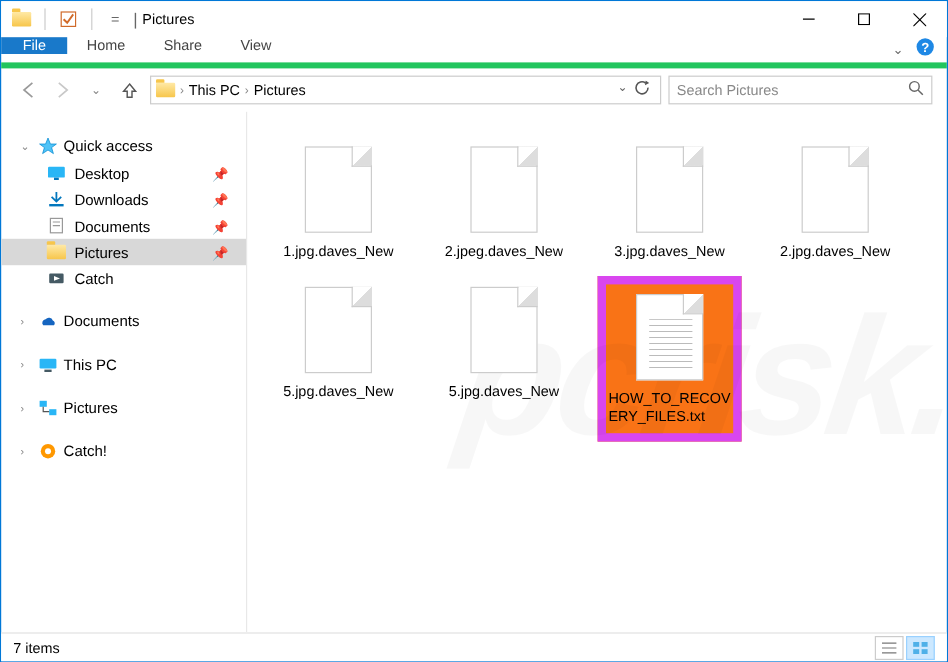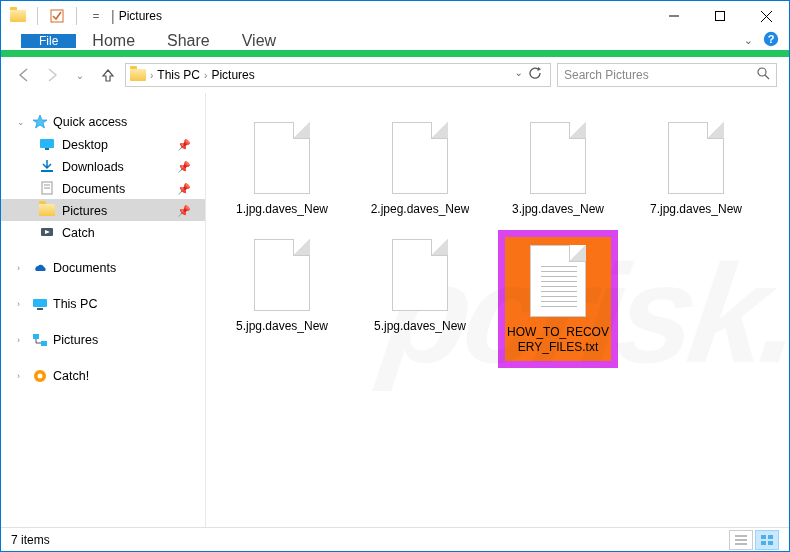--- a/index.html
+++ b/index.html
@@ -9,23 +9,23 @@
 
 .titlebar { height: 30px; display: flex; align-items: center; background: #fff; }
 .qat { display: flex; align-items: center; gap: 2px; padding-left: 6px; }
 .qat-btn { width: 22px; height: 22px; display: flex; align-items: center; justify-content: center; }
 .title-sep { width: 1px; height: 18px; background: #ccc; margin: 0 6px; }
 .title-text { font-size: 12px; color: #000; margin-left: 2px; }
 .win-controls { margin-left: auto; display: flex; }
 .win-btn { width: 46px; height: 30px; display: flex; align-items: center; justify-content: center; }
 
 
-.ribbon { height: 26px; display: flex; align-items: center; border-bottom: 7px solid #22c55e; padding-left: 20px; }
+.ribbon { height: 26px; display: flex; align-items: flex-start; border-bottom: 5px solid #22c55e; }
 .ribbon-file { background: #1979ca; color: #fff; font-size: 12px; padding: 0 18px; display: flex; align-items: center; }
-.ribbon-tab { font-size: 16px; color: #444; padding: 0 16px; display: flex; align-items: center; }
+.ribbon-tab { font-size: 12px; color: #444; padding: 0 16px; display: flex; align-items: center; }
 .ribbon-right { margin-left: auto; display: flex; align-items: center; padding-right: 10px; gap: 10px; }
 
 
 .navbar { height: 36px; display: flex; align-items: center; padding: 0 12px; gap: 6px; }
 .nav-btn { width: 22px; height: 22px; display: flex; align-items: center; justify-content: center; color: #888; }
 .nav-btn.enabled { color: #333; }
 .addr { flex: 1; height: 24px; border: 1px solid #ccc; display: flex; align-items: center; padding: 0 4px; font-size: 12px; }
 .addr-chevron { color: #888; margin: 0 4px; font-size: 10px; }
 .addr-right { margin-left: auto; display: flex; gap: 6px; padding-right: 4px; }
 .search { width: 220px; height: 24px; border: 1px solid #ccc; display: flex; align-items: center; padding: 3px 6px; font-size: 12px; color: #888; }
@@ -42,21 +42,21 @@
 .pin { position: absolute; right: 14px; color: #888; font-size: 11px; }
 .ico { width: 16px; height: 16px; display: inline-flex; align-items: center; justify-content: center; }
 
 .content { flex: 1; padding: 20px 16px; display: flex; flex-wrap: wrap; align-content: flex-start; gap: 6px 18px; position: relative; }
 .file { width: 120px; display: flex; flex-direction: column; align-items: center; padding: 6px 2px; border: 1px solid transparent; }
 .file.sel { background: #f97316; border: 7px solid #d946ef; }
 .file-icon { width: 64px; height: 76px; position: relative; margin-bottom: 6px; }
 .blank-doc { width: 56px; height: 72px; background: #fff; border: 1px solid #ccc; position: absolute; left: 4px; top: 2px; }
 .blank-doc::before { content: ""; position: absolute; top: -1px; right: -1px; width: 16px; height: 16px; background: linear-gradient(135deg, #fff 50%, #ddd 50%); border-left: 1px solid #ccc; border-bottom: 1px solid #ccc; }
 .txt-lines { position: absolute; top: 20px; left: 10px; right: 8px; bottom: 8px; background: repeating-linear-gradient(#bbb 0 1px, transparent 1px 5px); }
-.file-name { font-size: 12px; text-align: center; line-height: 1.25; word-break: break-all; max-height: 32px; overflow: hidden; }
+.file-name { font-size: 12px; text-align: left; line-height: 1.25; word-break: break-all; max-height: 32px; overflow: hidden; }
 
 
 .watermark { position: absolute; top: 140px; left: 180px; font-size: 140px; font-weight: 700; color: rgba(0,0,0,0.03); letter-spacing: -6px; transform: skewX(-8deg); pointer-events: none; font-style: italic; z-index: 0; white-space: nowrap; }
 
 
 .statusbar { height: 24px; border-top: 1px solid #e1e1e1; display: flex; align-items: center; font-size: 12px; padding: 0 10px; background: #fff; }
 .status-right { margin-left: auto; display: flex; gap: 2px; }
 .view-btn { width: 24px; height: 20px; border: 1px solid #ccc; display: flex; align-items: center; justify-content: center; }
 .view-btn.active { background: #cce8ff; border-color: #99d1ff; }
 
@@ -300,21 +300,21 @@
             <div class="file-name">2.jpeg.daves_New</div>
           </div><div class="file">
             <div class="file-icon">
               <div class="blank-doc"></div>
             </div>
             <div class="file-name">3.jpg.daves_New</div>
           </div><div class="file">
             <div class="file-icon">
               <div class="blank-doc"></div>
             </div>
-            <div class="file-name">7.jpg.daves_New</div>
+            <div class="file-name">2.jpg.daves_New</div>
           </div><div class="file">
             <div class="file-icon">
               <div class="blank-doc"></div>
             </div>
             <div class="file-name">5.jpg.daves_New</div>
           </div><div class="file">
             <div class="file-icon">
               <div class="blank-doc"></div>
             </div>
             <div class="file-name">5.jpg.daves_New</div>

